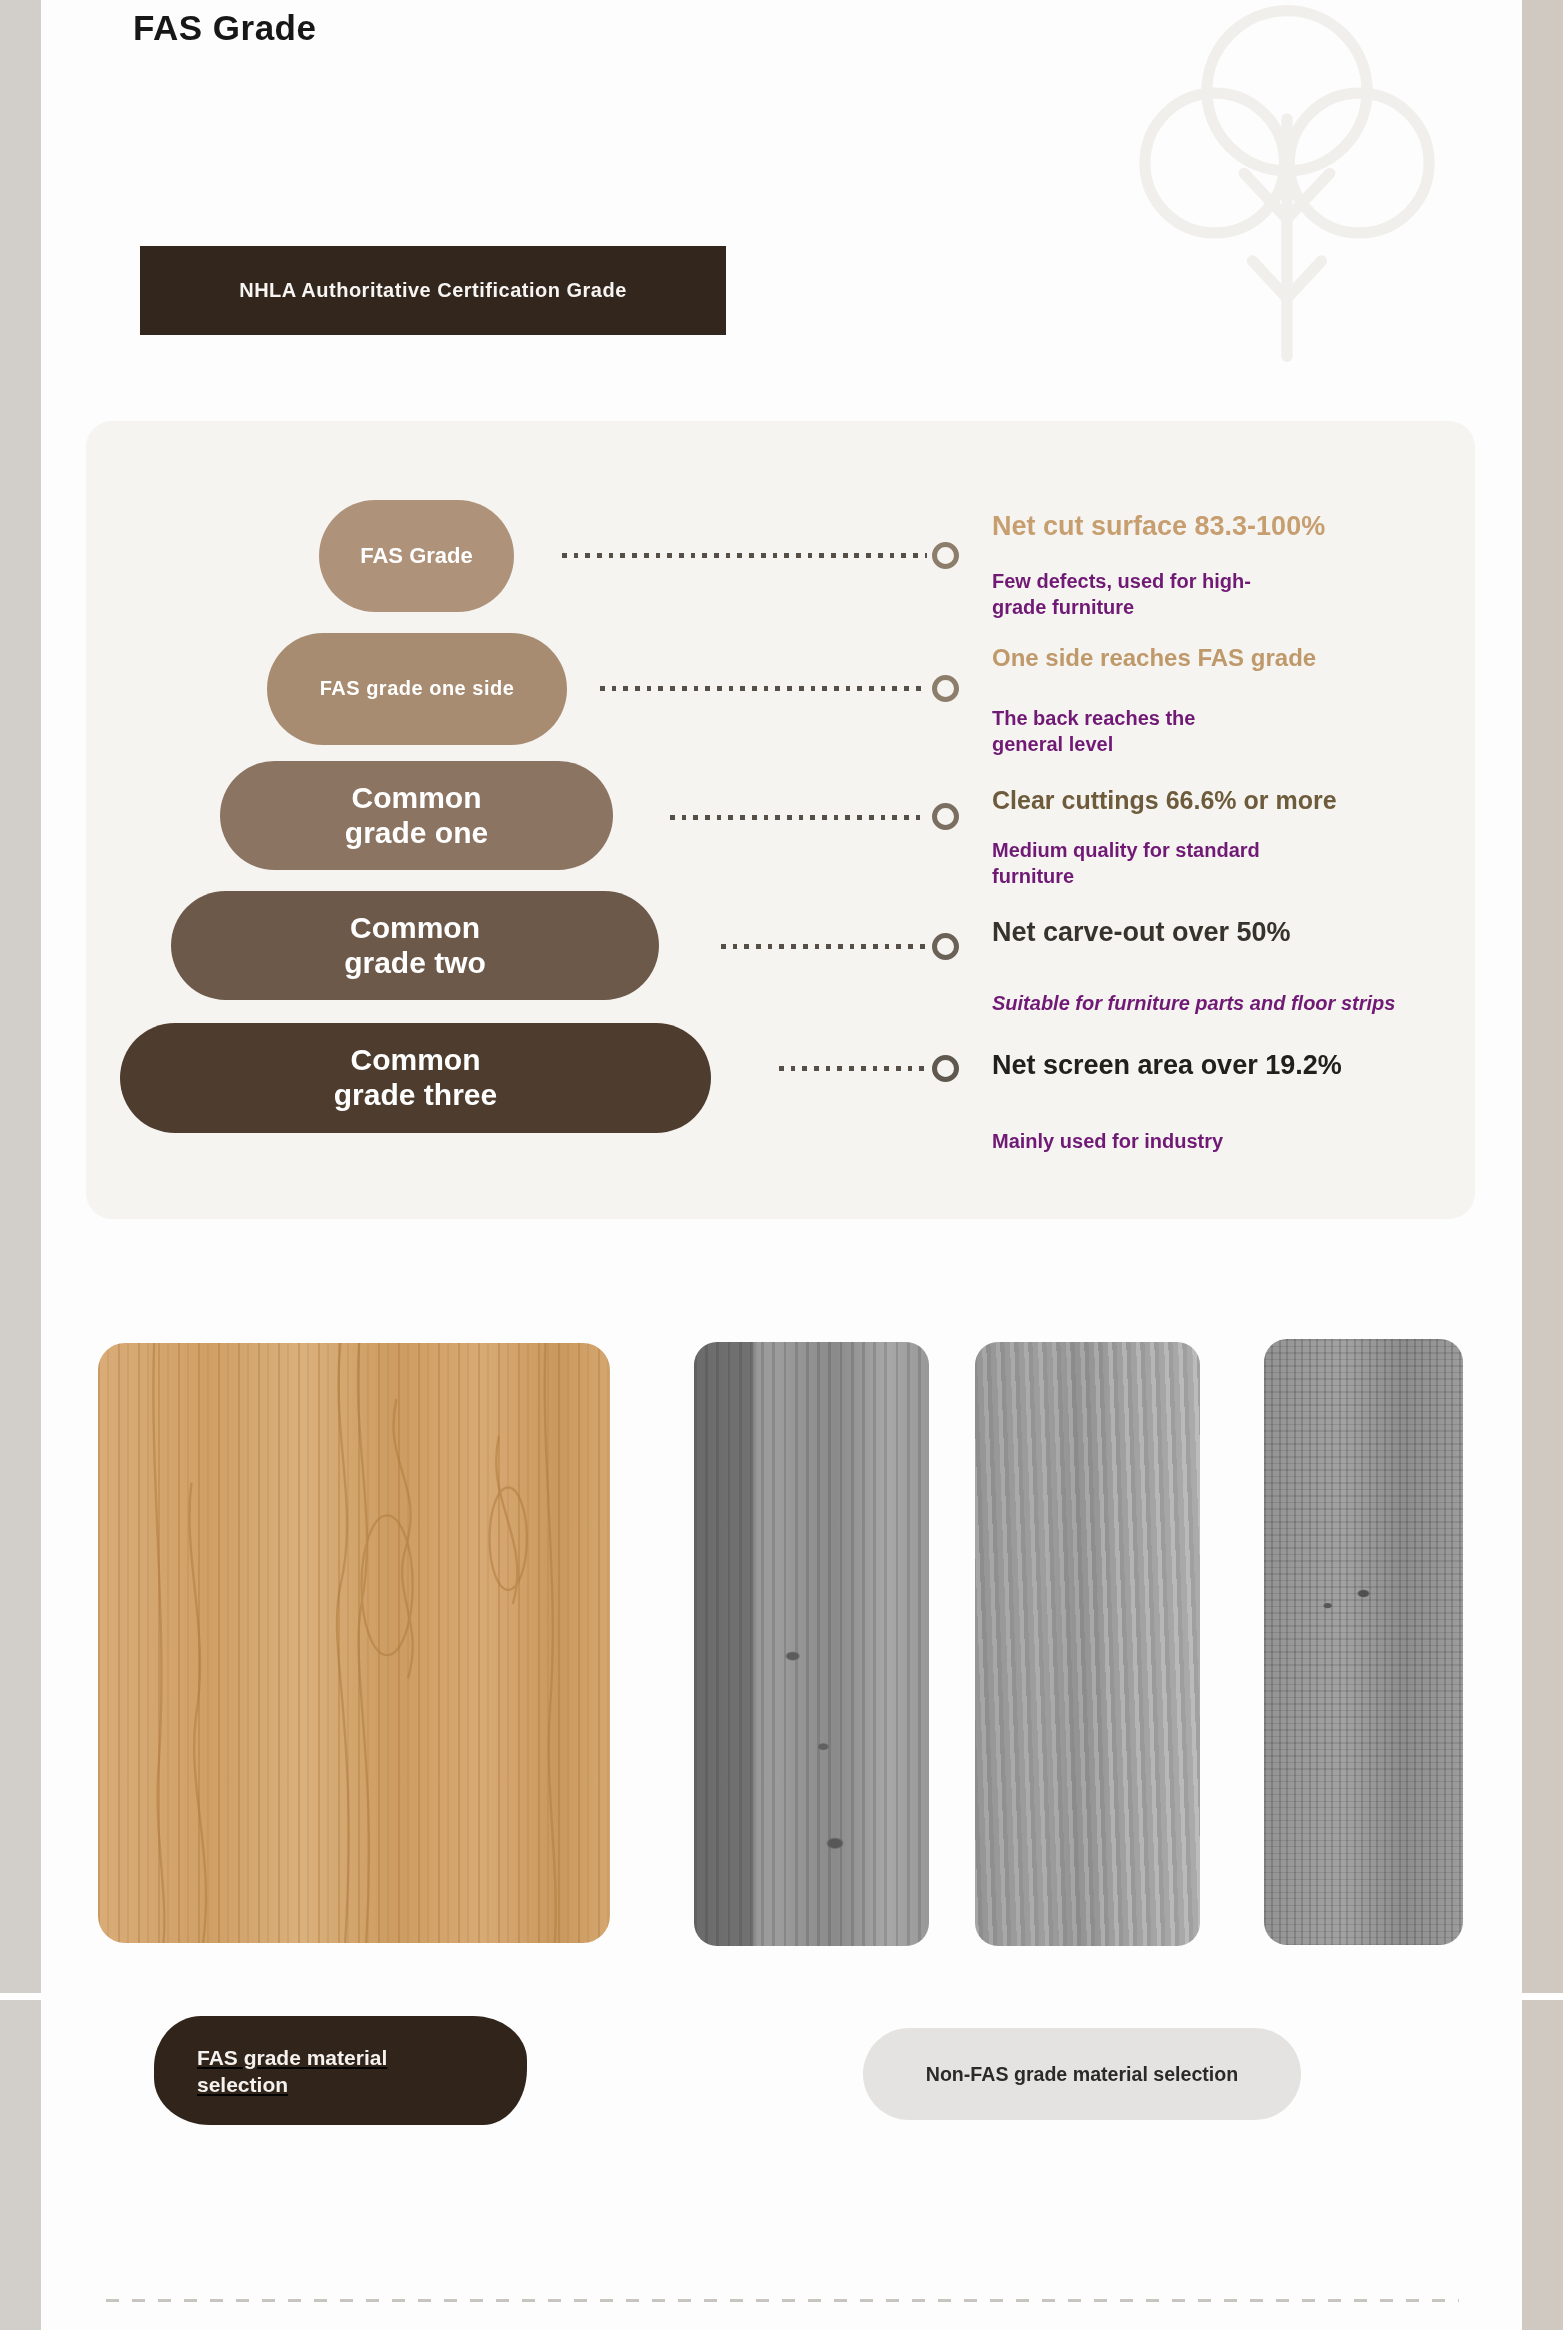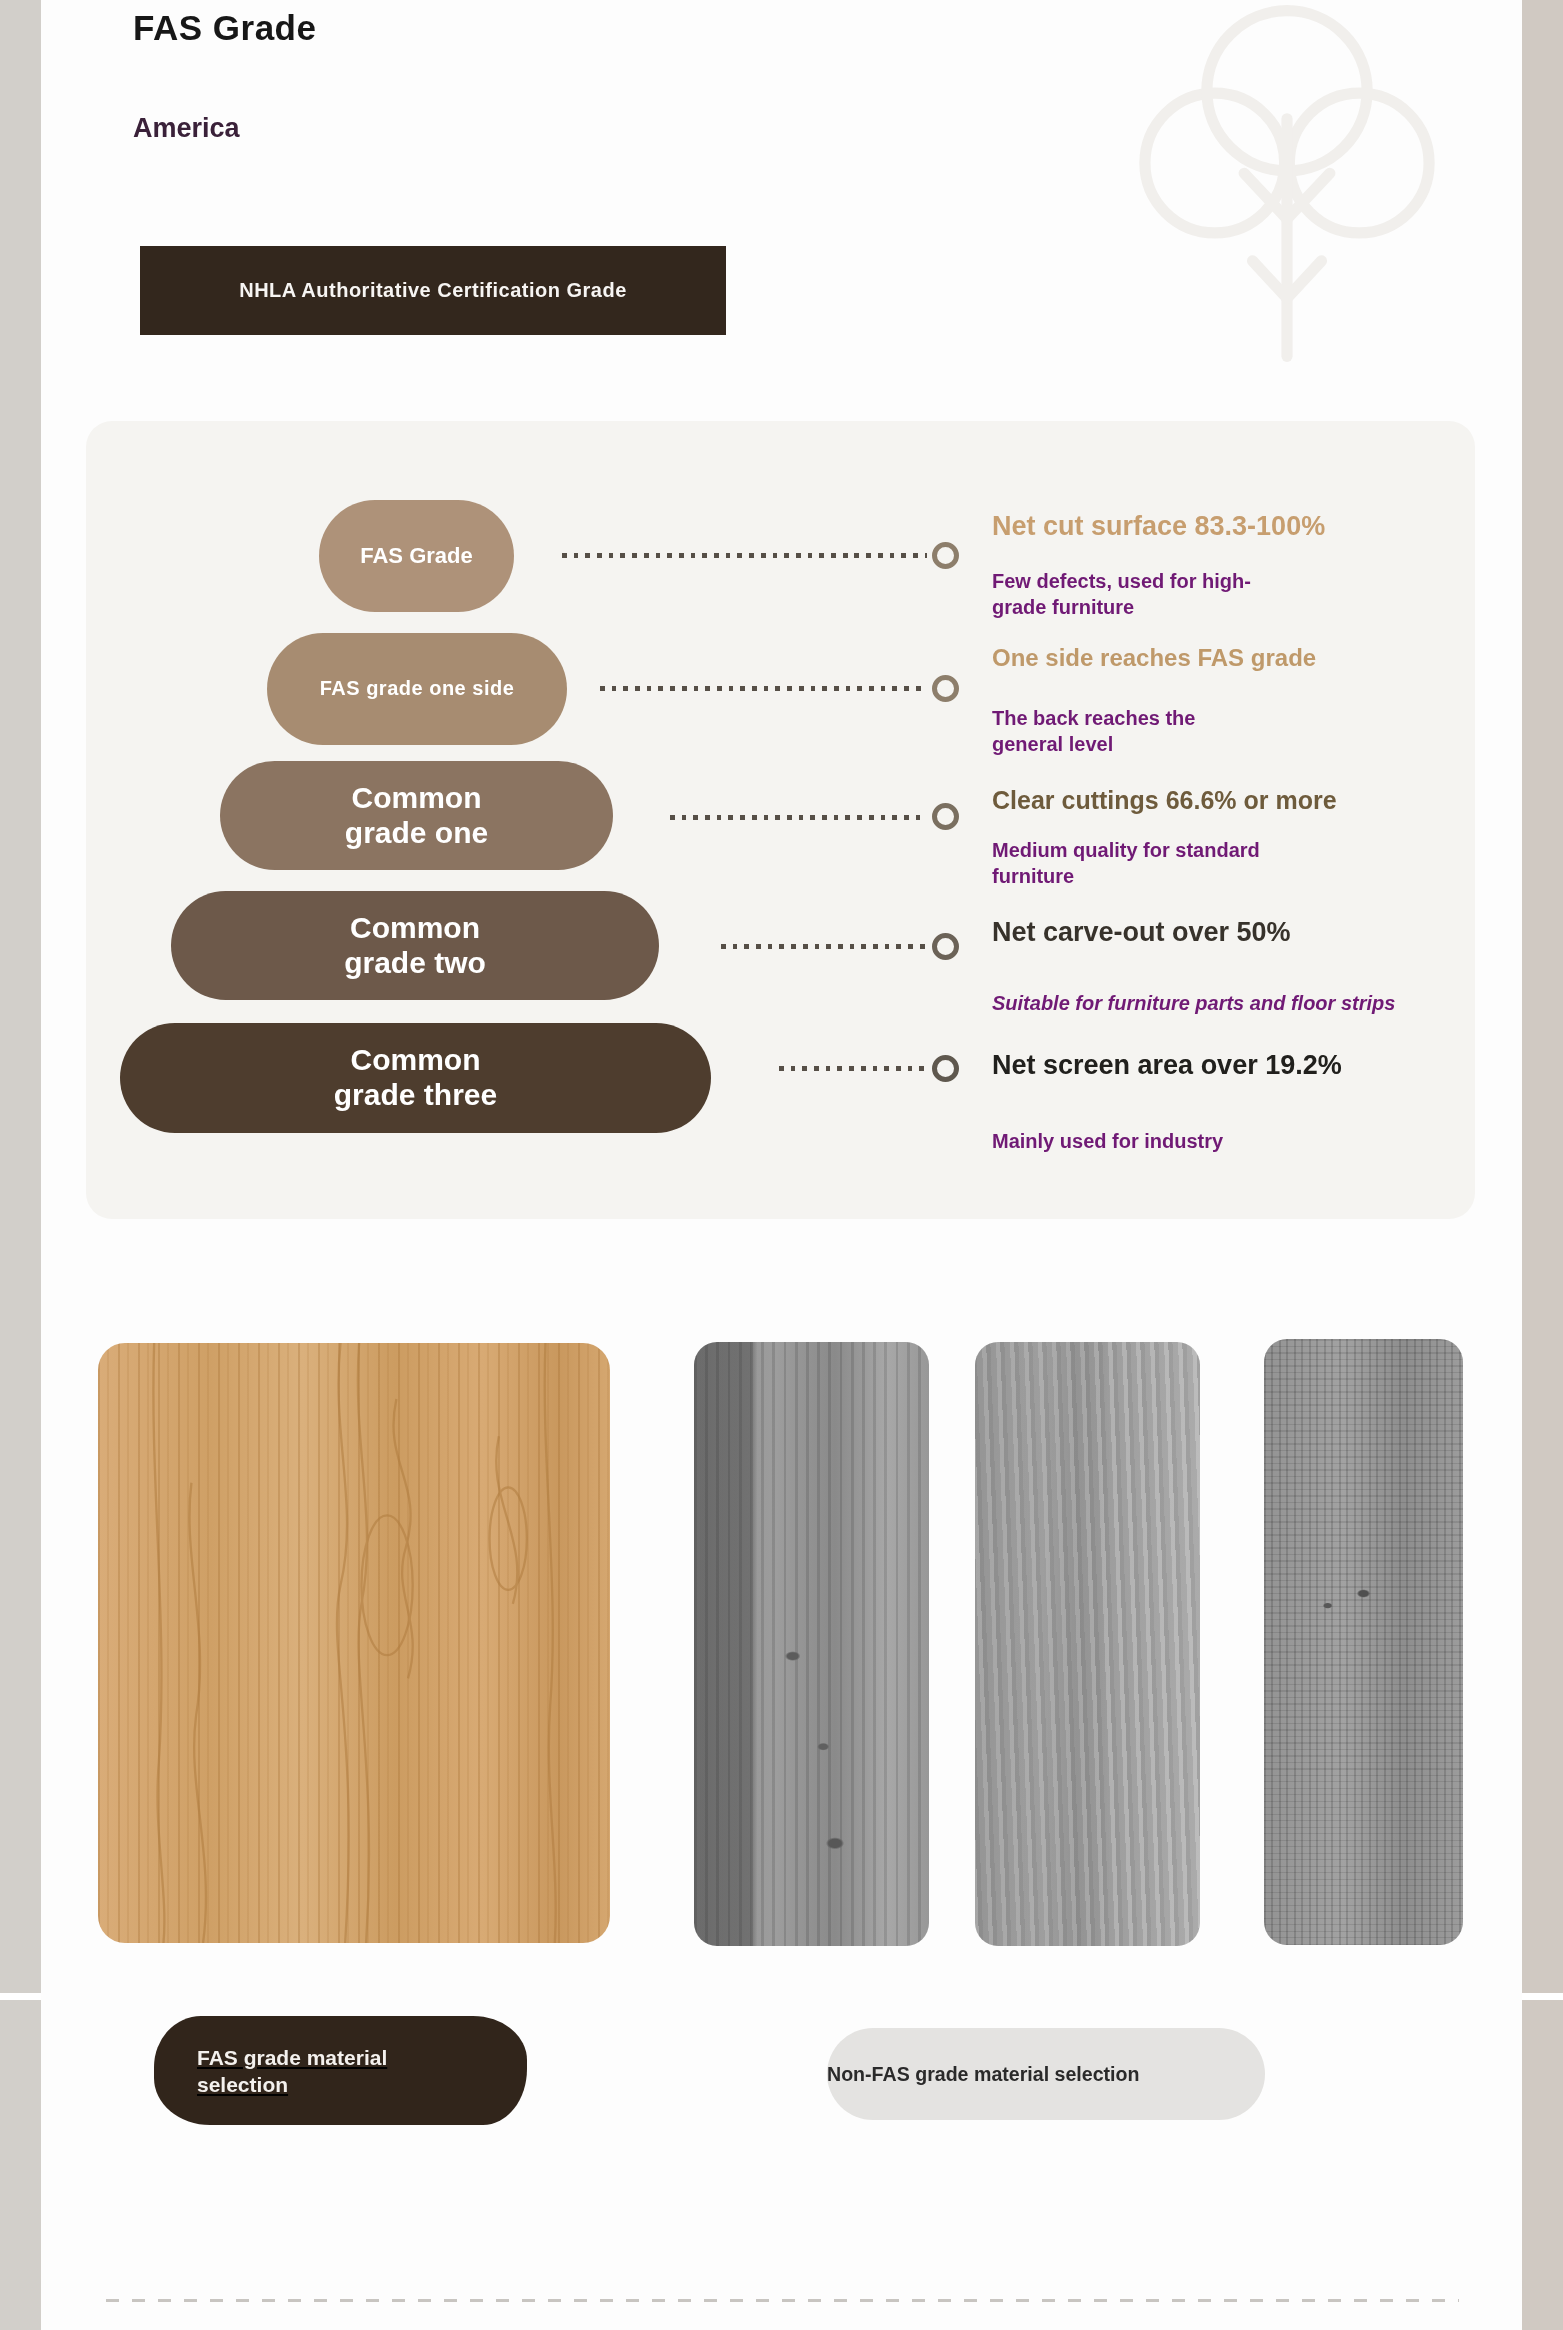--- a/index.html
+++ b/index.html
@@ -91,22 +91,22 @@
         radial-gradient(ellipse 7.5px 4.7px at 32% 44%,#575757 0 45%,rgba(0,0,0,0) 65%),
         repeating-linear-gradient(0deg,rgba(0,0,0,0.10) 0 1.4px,rgba(0,0,0,0) 1.4px 6.5px),
         repeating-linear-gradient(90deg,rgba(0,0,0,0.14) 0 1.9px,rgba(0,0,0,0) 1.9px 7.5px),
         linear-gradient(90deg,#939393 0%,#a2a2a2 40%,#8e8e8e 70%,#9c9c9c 100%);}
 
   
   #fas-material-badge{left:154px;top:2016px;width:373px;height:109px;background:#31251b;
       border-radius:47px 54px 44px 56px / 51px 44px 56px 47px;
       display:flex;flex-direction:column;justify-content:center;padding-left:43px;box-sizing:border-box;text-decoration:underline;}
   #fas-material-badge div{color:#f4f1ee;font-size:21px;line-height:27px;font-weight:bold;}
-  #nonfas-material-badge{left:827px;top:2028px;width:438px;height:92px;background:#e4e3e1;border-radius:46px;
-      display:flex;align-items:center;}
+  #nonfas-material-badge{left:863px;top:2028px;width:438px;height:92px;background:#e4e3e1;border-radius:46px;
+      display:flex;align-items:center;justify-content:center;}
   #nonfas-material-badge span{color:#2a2a2a;font-size:19.6px;font-weight:bold;}
 
   
   #divider{left:106px;top:2299px;width:1353px;height:2.8px;
       background:repeating-linear-gradient(90deg,#c8c5c1 0 13px,rgba(0,0,0,0) 13px 26px);}
   .footnote{position:absolute;left:100px;font-size:22.4px;line-height:30px;font-weight:bold;color:#45423f;}
   #note1{top:2327px;}
 </style>
 </head>
 <body>
@@ -127,21 +127,20 @@
       <path d="M360 470 L268 372"></path>
       <path d="M360 470 L452 372"></path>
       <path d="M360 640 L286 560"></path>
       <path d="M360 640 L434 560"></path>
     </g>
   </svg>
 </div>
 
 <div class="abs" id="page-title">FAS Grade</div>
 <div class="abs" id="page-subtitle">
-  <div>America</div>
 </div>
 <div class="abs" id="nhla-badge">
   <span>NHLA Authoritative Certification Grade</span>
 </div>
 
 <div class="abs" id="panel"></div>
 
 <div class="pill" id="pill-1">
   <div>FAS Grade</div>
   <div></div>

